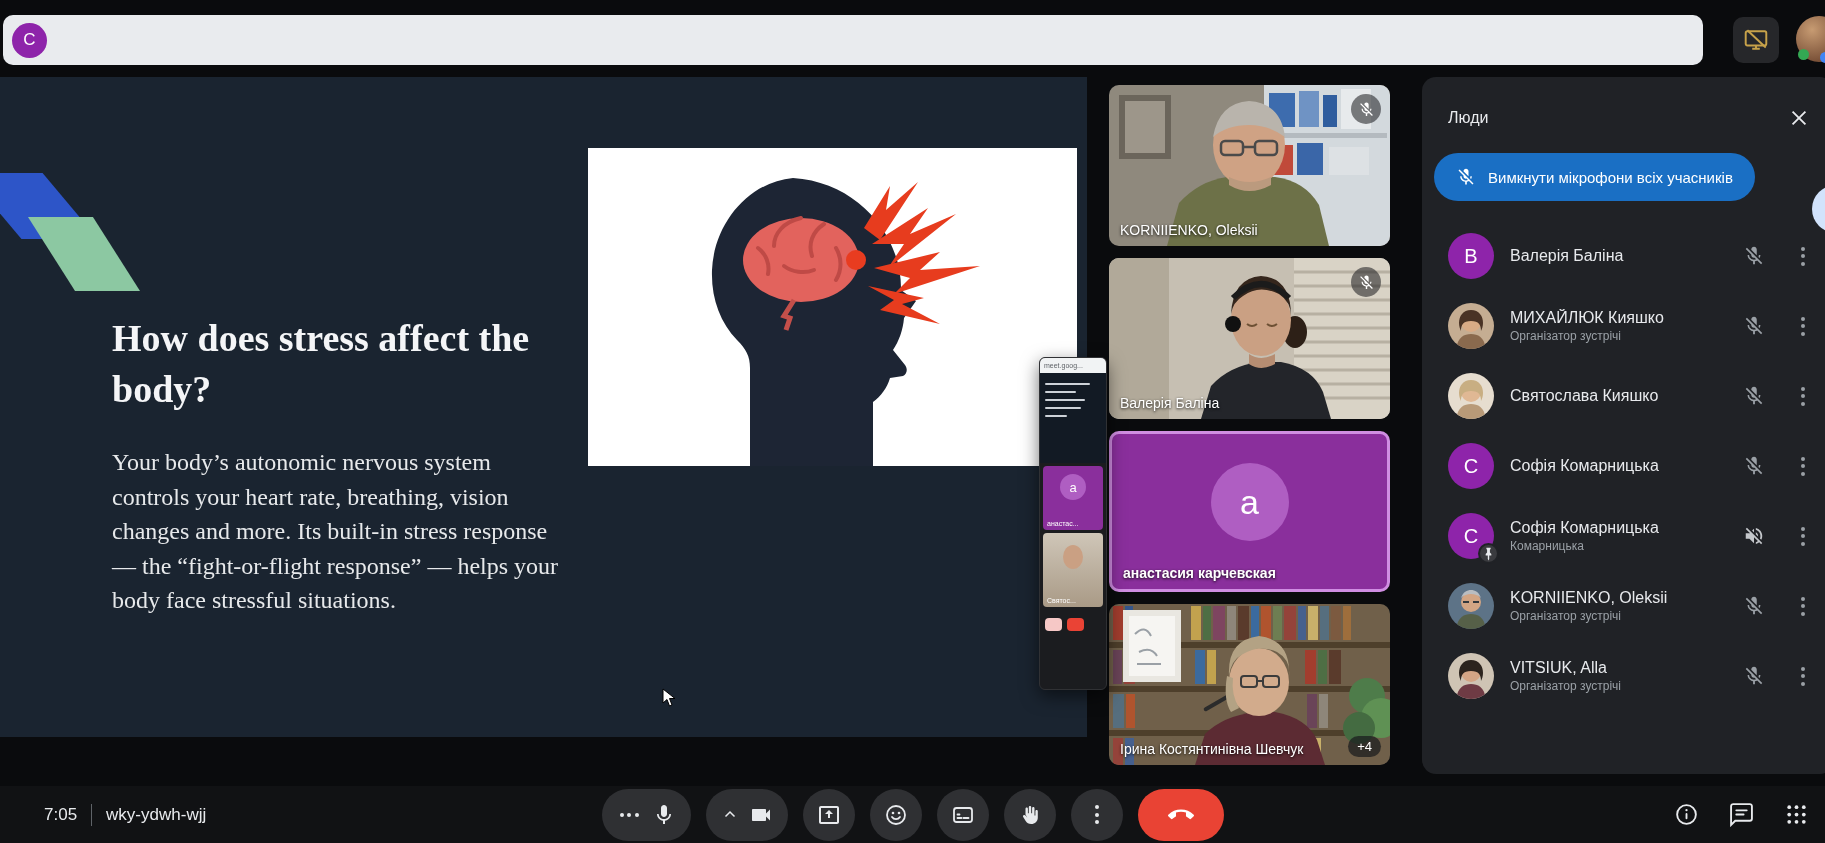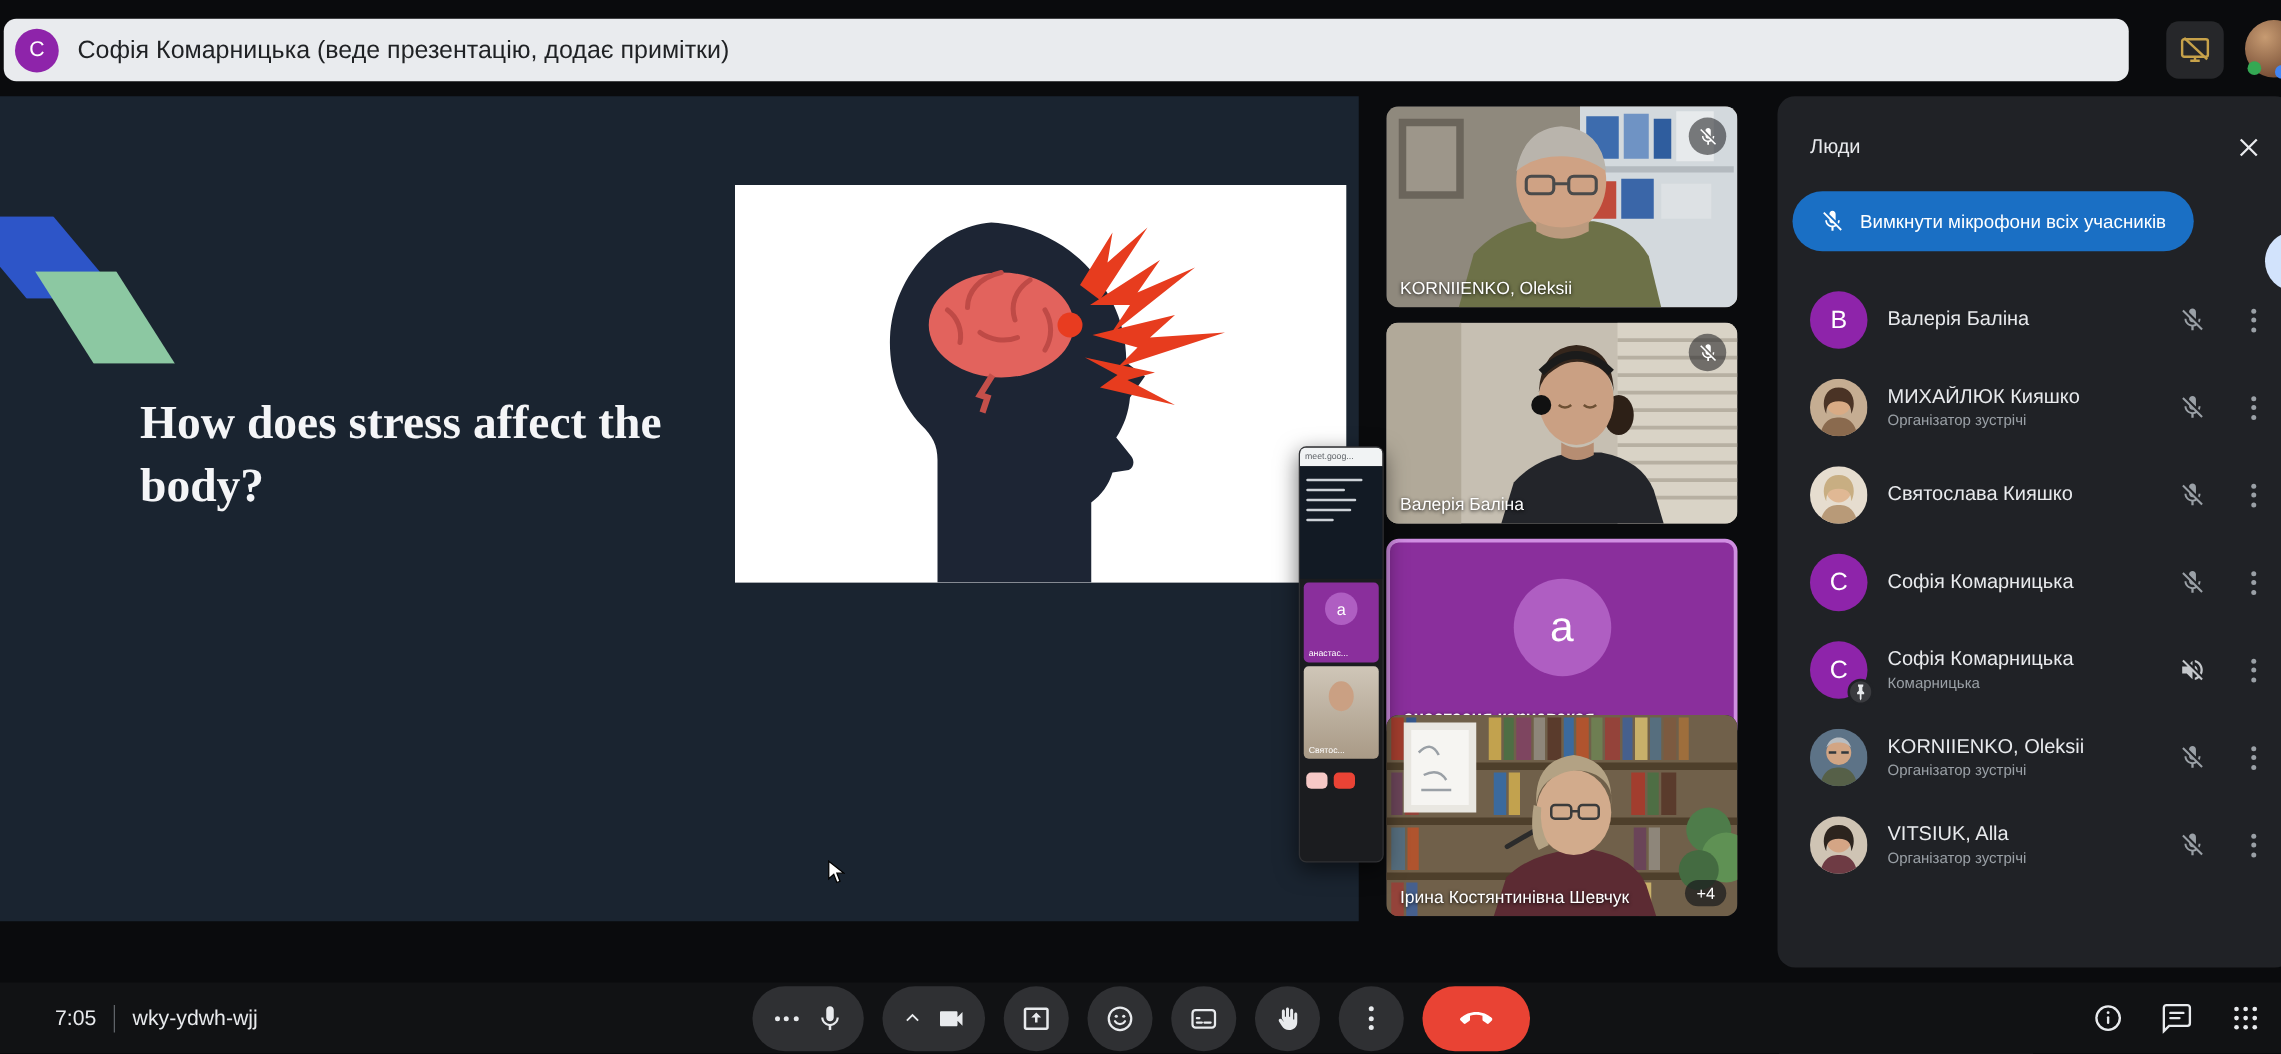--- a/index.html
+++ b/index.html
@@ -53,21 +53,21 @@
     border-radius:50%; background:#caa083; }
   .mini-bottom { display:flex; gap:5px; padding:8px 5px; }
   .mini-chip { width:17px; height:13px; border-radius:4px; }
   .chip-pink { background:#f6c8c6; }
   .chip-red { background:#ea4335; }
 
   
   .tile { position:absolute; left:1109px; width:281px; height:161px; border-radius:10px; overflow:hidden; background:#242528; }
   #tile1 { top:85px; } #tile2 { top:258px; }
   #tile3 { top:431px; border:3px solid var(--active-border,#d08ee2); background:var(--tile-purple,#8a2f9c); }
-  #tile4 { top:572px; }
+  #tile4 { top:604px; }
   .tile-name { position:absolute; left:11px; bottom:8px; color:#fff; font-size:14px; text-shadow:0 1px 3px rgba(0,0,0,.9); white-space:nowrap; }
   #tile3 .tile-name { font-weight:700; }
   .tile-mute { position:absolute; top:9px; right:9px; width:30px; height:30px; border-radius:50%;
     background:rgba(25,26,29,.55); display:flex; align-items:center; justify-content:center; color:#fff; }
   .tile3-circle { position:absolute; left:50%; top:44%; transform:translate(-50%,-50%); width:78px; height:78px;
     border-radius:50%; background:var(--tile-purple-circle,#af5ec2); color:#fff; font-size:34px;
     display:flex; align-items:center; justify-content:center; }
   .plus-badge { position:absolute; right:9px; bottom:8px; background:rgba(25,26,29,.72); color:#fff;
     font-size:13px; padding:3px 9px; border-radius:13px; }
 
@@ -113,21 +113,20 @@
   .dots-v i { width:4px; height:4px; border-radius:50%; background:currentColor; display:block; }
   .br-right { position:absolute; right:16px; top:0; height:57px; display:flex; align-items:center; gap:30px; color:#e8eaed; }
 </style>
 </head>
 <body>
 
 <div id="app">
 
   <div class="top-pill">
     <div class="presenter-avatar">C</div>
-    <div class="banner-text">Софія Комарницька (веде презентацію, додає примітки)</div>
   </div>
 
   <button class="cast-btn">
     <span>
       <svg width="26" height="26" viewBox="0 0 24 24" fill="none" stroke="currentColor" stroke-width="1.8">
         <rect x="2.5" y="4" width="19" height="13" rx="1.5"></rect>
           <path d="M8.5 20h7M12 17v3"></path>
           <path d="M4 3l17 16"></path>
       </svg>
     </span>
@@ -135,20 +134,21 @@
 
   <div class="top-avatar">
     <span class="dot green"></span>
     <span class="dot blue"></span>
   </div>
 
   <div class="slide">
     <div class="shape-blue"></div>
     <div class="shape-green"></div>
     <h1 class="slide-title">How does stress affect the body?</h1>
+    <p class="slide-body">Your body’s autonomic nervous system controls your heart rate, breathing, vision changes and more. Its built-in stress response — the “fight-or-flight response” — helps your body face stressful situations.</p>
 
     <div class="slide-image">
       <svg viewBox="0 0 489 318" width="489" height="318">
         <rect width="489" height="318" fill="#ffffff"></rect>
         <path d="M205 30 C 160 34 126 76 124 122 C 123 150 132 174 149 192 C 158 201 162 208 162 220 L 162 318 L 285 318 L 285 254 C 293 248 299 240 302 230 L 315 228 C 319 226 320 221 317 217 L 305 202 C 311 193 315 182 316 170 L 328 153 L 313 142 C 314 88 270 34 205 30 Z" fill="#1d2534"></path>
         <ellipse cx="213" cy="112" rx="58" ry="42" fill="#e2635d"></ellipse>
         <g stroke="#bf4a46" stroke-width="4" fill="none" stroke-linecap="round">
           <path d="M213 70 C 195 74 186 86 186 98"></path>
           <path d="M236 76 C 224 84 220 96 224 108"></path>
           <path d="M170 100 C 178 106 182 116 180 126"></path>

